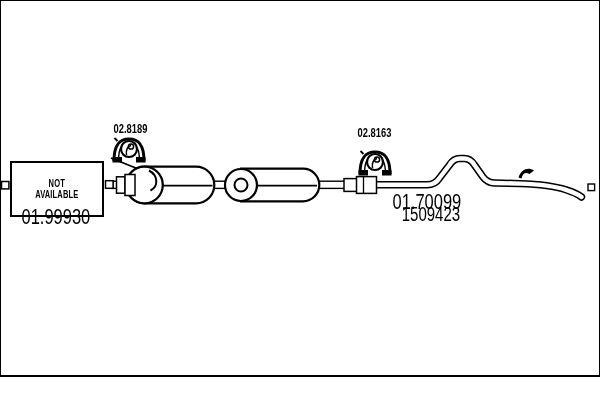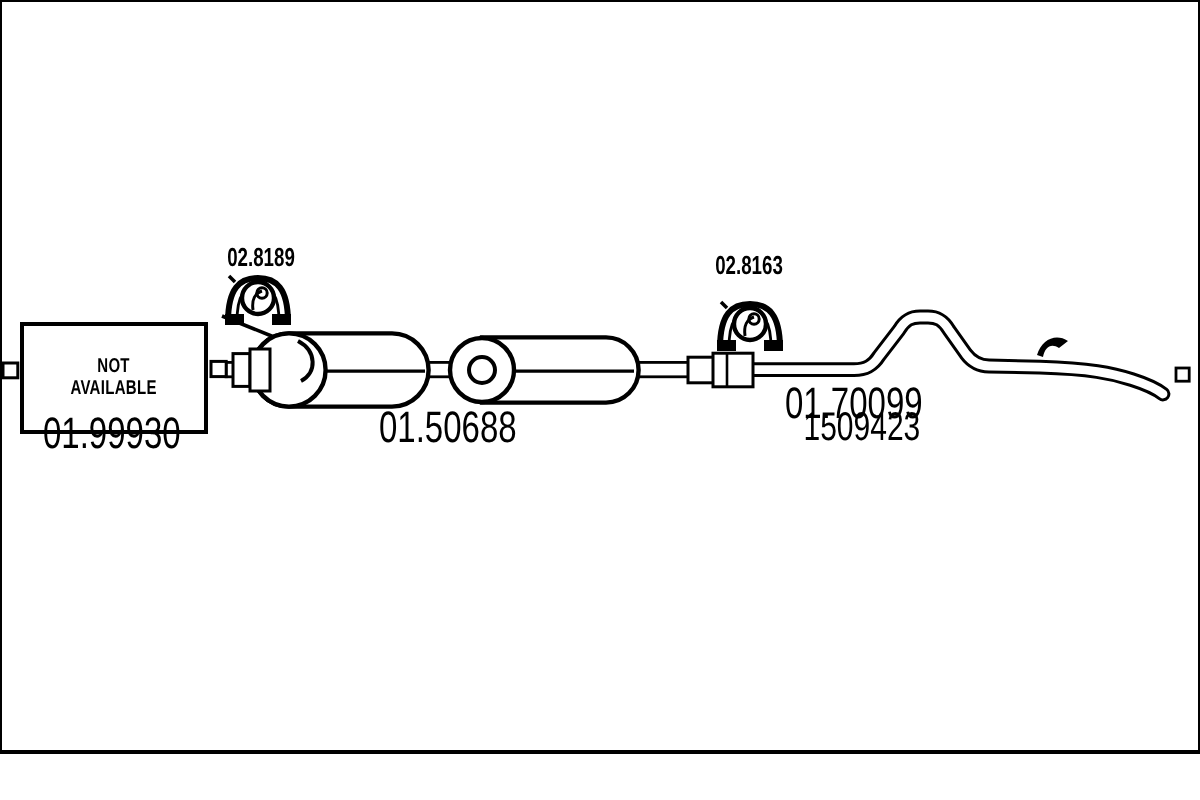--- a/index.html
+++ b/index.html
@@ -94,23 +94,20 @@
     <div class="na-text sx75">
       <div>NOT</div>
       <div>AVAILABLE</div>
     </div>
   </div>
 
   <div class="lbl big" style="left:6px;top:202px;width:100px;">
     <span class="sx75">01.99930</span>
   </div>
 
-  <div class="lbl big" style="left:174px;top:199px;width:100px;">
-    <span class="sx75">01.50688</span>
-  </div>
 
   <div class="lbl big" style="left:377px;top:187px;width:100px;">
     <span class="sx75">01.70099</span>
   </div>
   <div class="lbl ref" style="left:381px;top:207px;width:100px;">
     <span class="sx75">1509423</span>
   </div>
 
   <div class="lbl clampLbl" style="left:107px;top:122px;width:46px;">
     <span class="sx72">02.8189</span>

